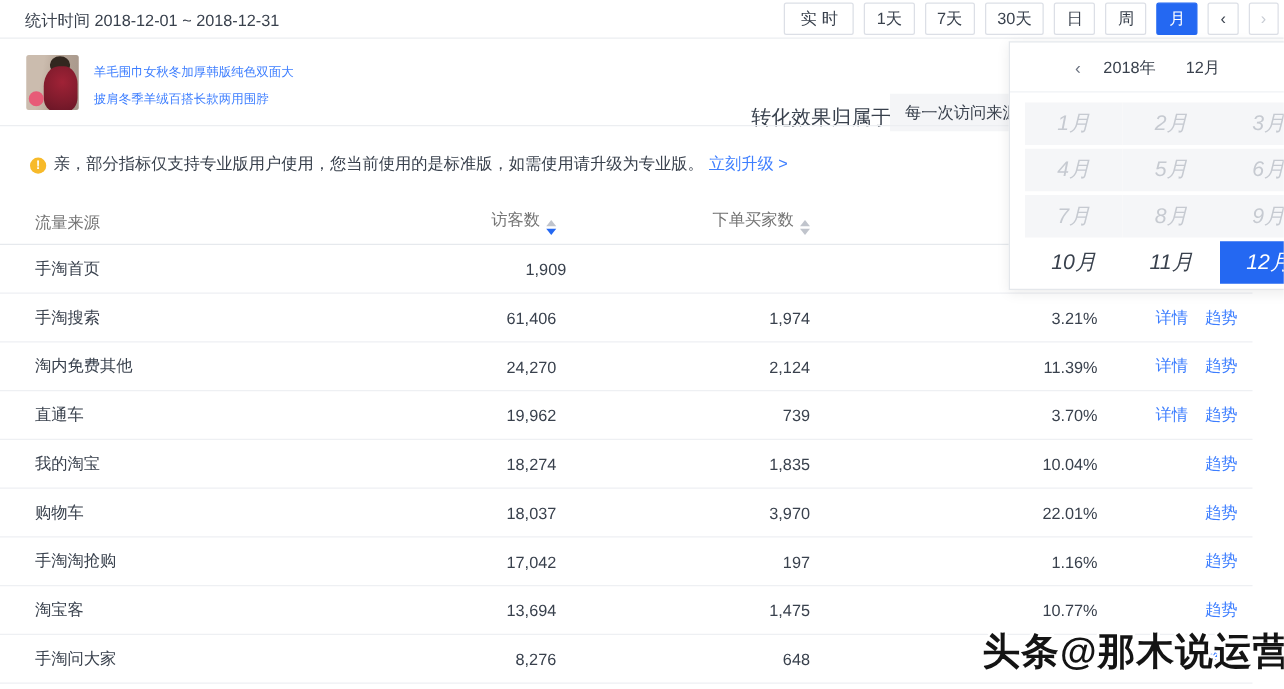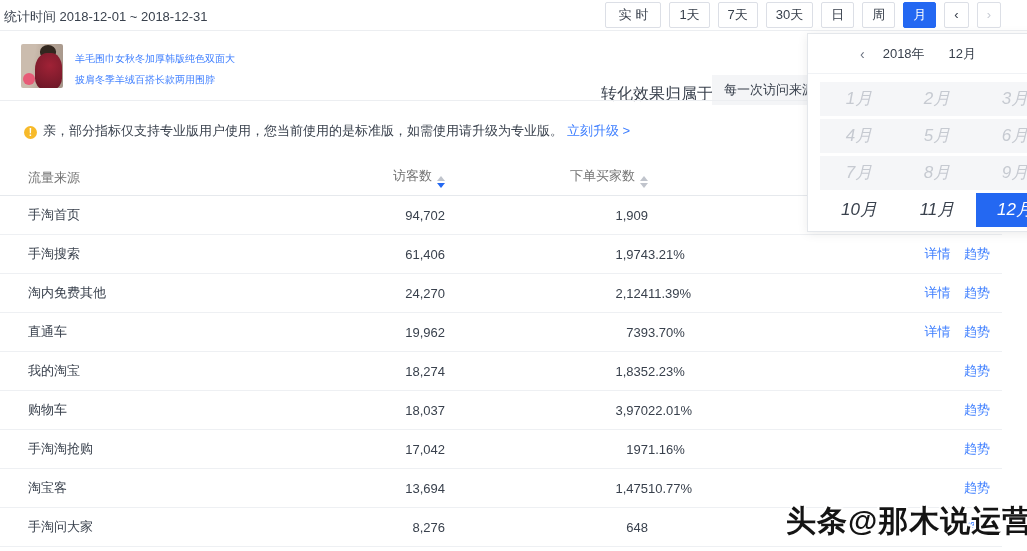--- a/index.html
+++ b/index.html
@@ -4,22 +4,22 @@
 <style>
   * { margin:0; padding:0; box-sizing:border-box; }
   html,body { width:1027px; height:551px; }
   body {
     position:relative; overflow:hidden; background:#fff;
     font-family:"Liberation Sans","DejaVu Sans",sans-serif;
     color:#39414d; font-size:13px;
   }
   
   .topbar { position:absolute; top:0; left:0; right:0; height:31px; border-bottom:1px solid #eceef1; background:#fff; }
-  .stat-time { position:absolute; left:4px; top:8px; font-size:13px; color:#39414d; }
-  .range-group { position:absolute; right:26px; top:2px; display:flex; align-items:center; }
+  .stat-time { position:absolute; left:20px; top:8px; font-size:13px; color:#39414d; }
+  .range-group { position:absolute; right:4px; top:2px; display:flex; align-items:center; }
   .range-btn { height:26px; line-height:24px; border:1px solid #dcdfe6; background:#fff; color:#39414d;
     font-size:13px; padding:0 9px; margin-left:8px; border-radius:2px; text-align:center; cursor:pointer; white-space:nowrap; }
   .range-btn.wide { letter-spacing:4px; padding:0 8px 0 12px; }
   .range-btn.active { background:#2468f2; border-color:#2468f2; color:#fff; }
   .range-btn.disabled { color:#c8ccd4; cursor:default; }
   
   .sec-divider { position:absolute; top:100px; left:0; right:0; height:1px; background:#eceef1; }
   .thumb { position:absolute; left:21px; top:44px; width:42px; height:44px; border-radius:2px; overflow:hidden;
     background:linear-gradient(100deg,#cbbcae 30%,#b3a294 60%,#a5968a 100%); }
   .thumb-hair { position:absolute; right:7px; top:1px; width:16px; height:13px; background:#32271f; border-radius:50% 50% 40% 40%; }
@@ -36,21 +36,21 @@
     background:#f7ba2a; color:#fff; font-size:10px; font-weight:bold; text-align:center; line-height:13px; }
   .notice-text { position:absolute; left:43px; top:122px; font-size:13px; color:#39414d; }
   .notice-link { color:#3d7eff; cursor:pointer; margin-left:4px; }
   
   .table { position:absolute; top:160px; left:0; width:1002px; }
   .thead { display:flex; height:36px; align-items:center; border-bottom:1px solid #e6e9ed; color:#737373; }
   .trow { display:flex; height:39px; align-items:center; border-bottom:1px solid #eef0f3; color:#39414d; }
   .col-name { width:250px; padding-left:28px; text-align:left; }
   .col-visitors { width:195px; text-align:right; }
   .col-buyers { width:203px; text-align:right; }
-  .col-pct { width:230px; }
+  .col-pct { width:230px; text-align:right; }
   .col-links { flex:1; text-align:right; padding-right:12px; white-space:nowrap; }
   .lnk { color:#3d7eff; margin-left:10px; cursor:pointer; }
   .sort { display:inline-flex; flex-direction:column; margin-left:5px; vertical-align:-1px; cursor:pointer; }
   .sort i { display:block; width:0; height:0; border-left:4px solid transparent; border-right:4px solid transparent; }
   .sort .up { border-bottom:5px solid #c0c4cc; margin-bottom:2px; }
   .sort .down { border-top:5px solid #c0c4cc; }
   .sort.desc .down { border-top-color:#2468f2; }
   
   .panel { position:absolute; left:807px; top:33px; width:240px; height:199px; background:#fff;
     border:1px solid #e4e7eb; box-shadow:0 2px 10px rgba(0,0,0,0.08); z-index:5; }
@@ -117,21 +117,20 @@
           <i class="up"></i>
           <i class="down"></i>
         </span>
     </div>
     <div class="col-pct"></div>
     <div class="col-links"></div>
   </div>
 
   <div class="trow">
     <div class="col-name">手淘首页</div>
-    <div class="col-visitors">94,702</div>
     <div class="col-buyers">1,909</div>
     <div class="col-pct"></div>
     <div class="col-links"></div>
   </div>
 
   <div class="trow">
     <div class="col-name">手淘搜索</div>
     <div class="col-visitors">61,406</div>
     <div class="col-buyers">1,974</div>
     <div class="col-pct">3.21%</div>
@@ -160,21 +159,21 @@
     <div class="col-links">
       <span class="lnk">详情</span>
       <span class="lnk">趋势</span>
     </div>
   </div>
 
   <div class="trow">
     <div class="col-name">我的淘宝</div>
     <div class="col-visitors">18,274</div>
     <div class="col-buyers">1,835</div>
-    <div class="col-pct">2.23%</div>
+    <div class="col-pct">10.04%</div>
     <div class="col-links">
       <span class="lnk">趋势</span>
     </div>
   </div>
 
   <div class="trow">
     <div class="col-name">购物车</div>
     <div class="col-visitors">18,037</div>
     <div class="col-buyers">3,970</div>
     <div class="col-pct">22.01%</div>

